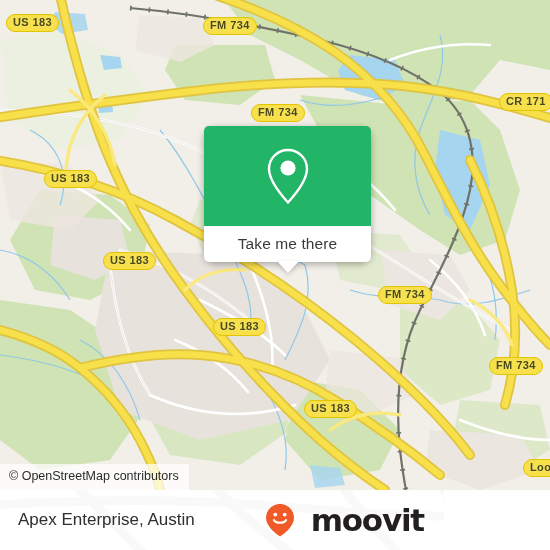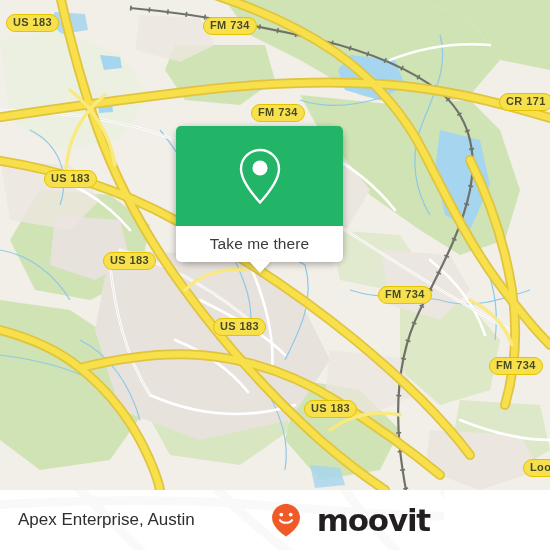--- a/index.html
+++ b/index.html
@@ -44,21 +44,21 @@
     color:#2b2b2b;
     font-size:12.5px;
     padding:5px 10px 5px 9px;
     line-height:1.25;
     white-space:nowrap;
   }
 
   
   #popup-card {
     position:absolute;
-    left:176px; top:126px;
+    left:204px; top:126px;
     width:167px;
     border-radius:11px;
     box-shadow:0 2px 7px rgba(0,0,0,.33);
     overflow:visible;
     z-index:20;
   }
   #popup-green {
     background:#22b567;
     height:100px;
     border-radius:5px 5px 0 0;
@@ -103,21 +103,21 @@
   #footer-title {
     position:absolute;
     left:18px; top:50%;
     transform:translateY(-50%);
     font-size:17px;
     color:#2f2f2f;
     white-space:nowrap;
   }
   #brand-logo {
     position:absolute;
-    right:14px; top:50%;
+    right:20px; top:50%;
     transform:translateY(-50%);
     display:flex; align-items:center; gap:16px;
   }
   #brand-wordmark {
     font-size:31px;
     font-weight:bold;
     color:#231f20;
     letter-spacing:-1.2px;
     line-height:1;
     font-family:"DejaVu Sans", sans-serif;
@@ -248,20 +248,21 @@
       <div class="shield" style="left: 499px; top: 93px;">CR 171</div>
       <div class="shield" style="left: 44px; top: 170px;">US 183</div>
       <div class="shield" style="left: 103px; top: 252px;">US 183</div>
       <div class="shield" style="left: 378px; top: 286px;">FM 734</div>
       <div class="shield" style="left: 213px; top: 318px;">US 183</div>
       <div class="shield" style="left: 489px; top: 357px;">FM 734</div>
       <div class="shield" style="left: 304px; top: 400px;">US 183</div>
       <div class="shield" style="left: 523px; top: 459px;">Loop</div>
     </div>
 
+  <div id="attribution">© OpenStreetMap contributors</div>
 
   <div id="popup-card">
     <div id="popup-green">
       <svg width="46" height="58" viewBox="0 0 46 58">
         <path d="M23 3 C12.5 3 4 11.4 4 21.8 C4 33.5 18 50 23 55.5 C28 50 42 33.5 42 21.8 C42 11.4 33.5 3 23 3 Z" fill="none" stroke="#ffffff" stroke-width="2.4"></path>
         <circle cx="23" cy="21" r="7.6" fill="#ffffff"></circle>
       </svg>
     </div>
     <div id="popup-white">
       <span id="popup-label">Take me there</span>

